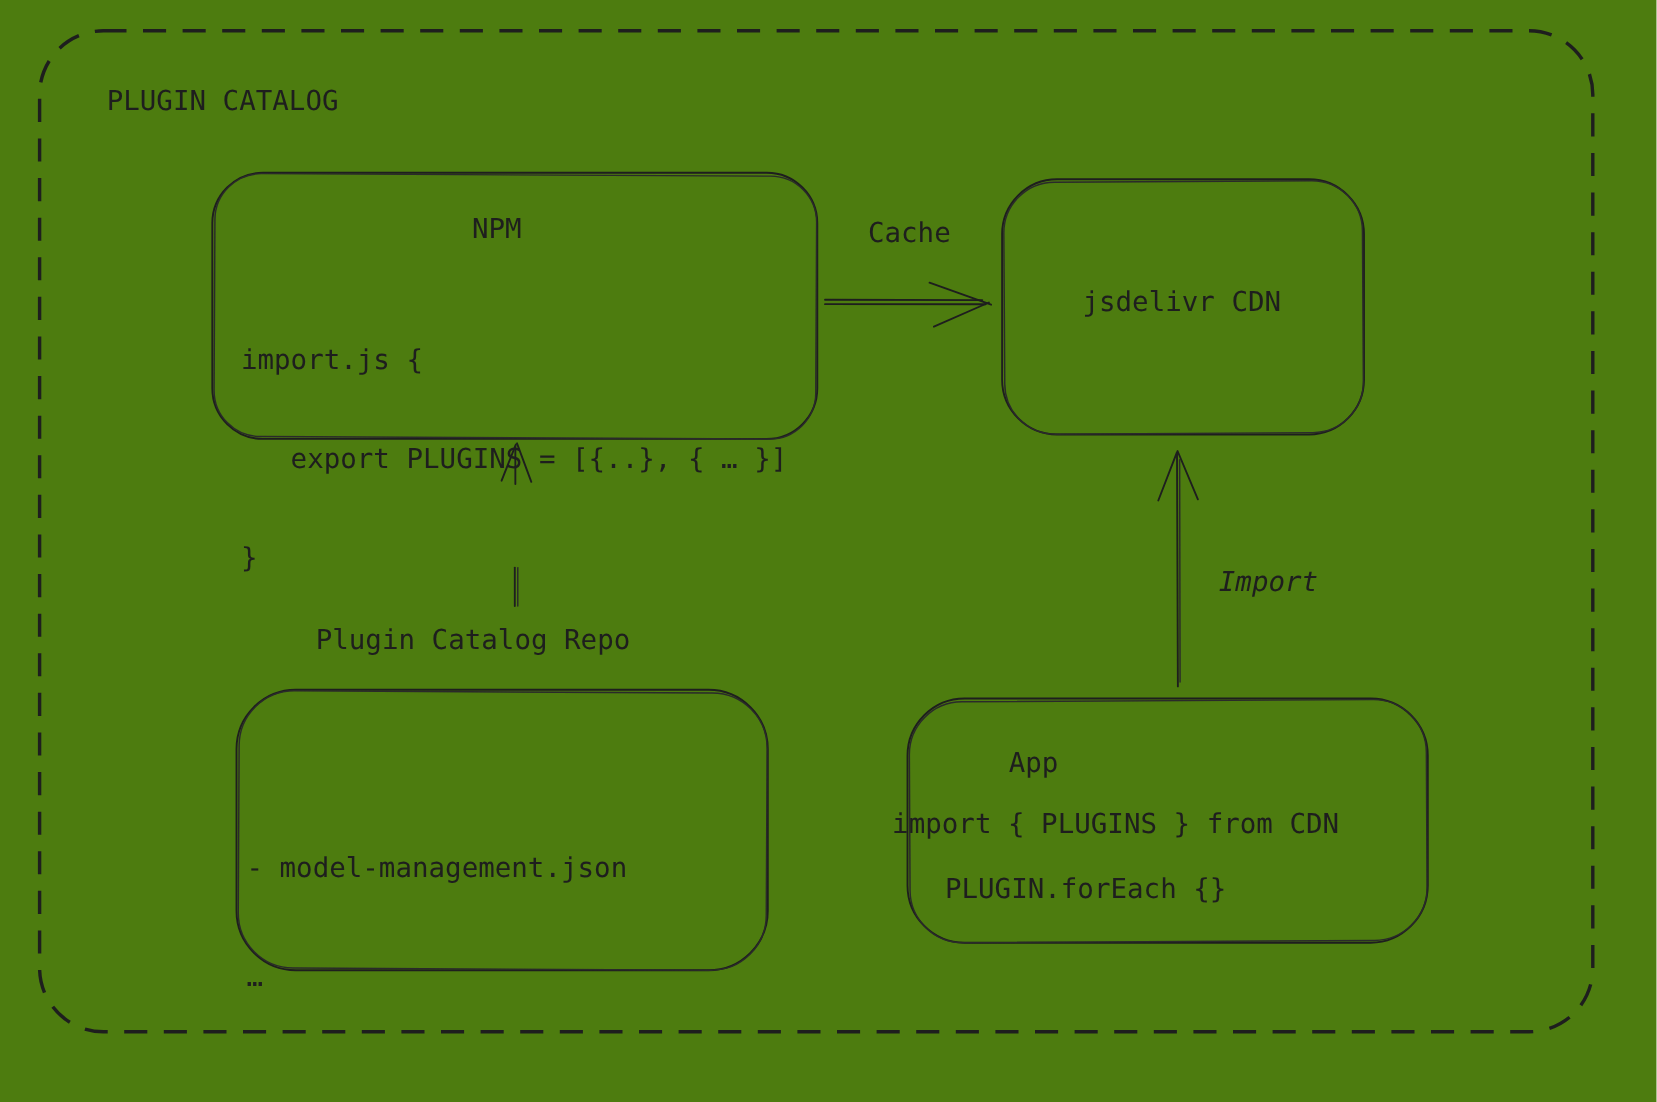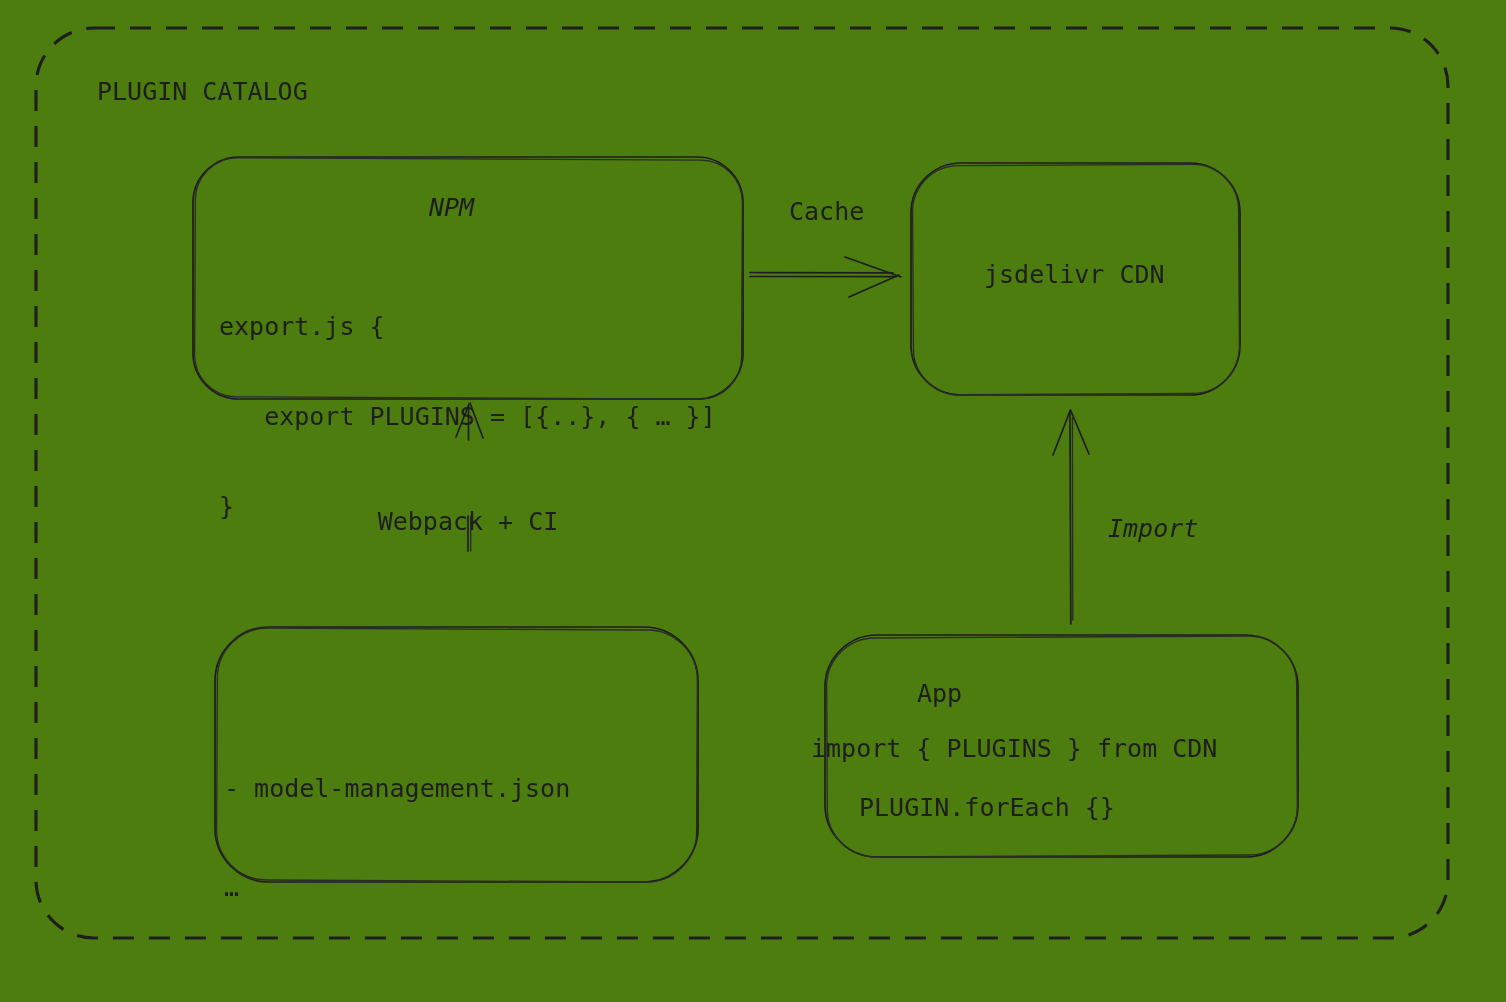--- a/index.html
+++ b/index.html
@@ -102,35 +102,35 @@
     <g>
       <path class="sketch" d="M1070 412 L1070.8 624"></path>
       <path class="sketch-thin" d="M1072.4 418 L1072.8 620"></path>
       <path class="sketch" d="M1053 455 L1070 411"></path>
       <path class="sketch" d="M1089 454 L1070.5 410"></path>
     </g>
   </svg>
 
   <div class="t" style="left:97px; top:77px;">PLUGIN CATALOG</div>
 
-  <div class="t" style="left:429px; top:193px;font-style:italic;">NPM</div>
+  <div class="t" style="left:429px; top:193px;">NPM</div>
   <div class="t" style="left:219px; top:252px;">
-    <div>export.js {</div>
+    <div>import.js {</div>
     <div>   export PLUGINS = [{..}, { … }]</div>
     <div>}</div>
   </div>
 
   <div class="t" style="left:789px; top:197px;">Cache</div>
 
   <div class="t" style="left:984px; top:260px;">jsdelivr CDN</div>
 
   <div class="t center" style="left:318px; top:444px; width:300px; line-height:31px;">
-    <div>Webpack + CI</div>
   </div>
 
+  <div class="t" style="left:287px; top:567px;">Plugin Catalog Repo</div>
 
   <div class="t" style="left:224px; top:706px; line-height:33px;">
     <div>- model-management.json</div>
     <div>…</div>
   </div>
 
   <div class="t" style="left:1108px; top:514px;font-style:italic;">Import</div>
 
   <div class="t" style="left:906px; top:679px;margin-left:11px;">App</div>
   <div class="t" style="left:811px; top:734px;">import { PLUGINS } from CDN</div>

